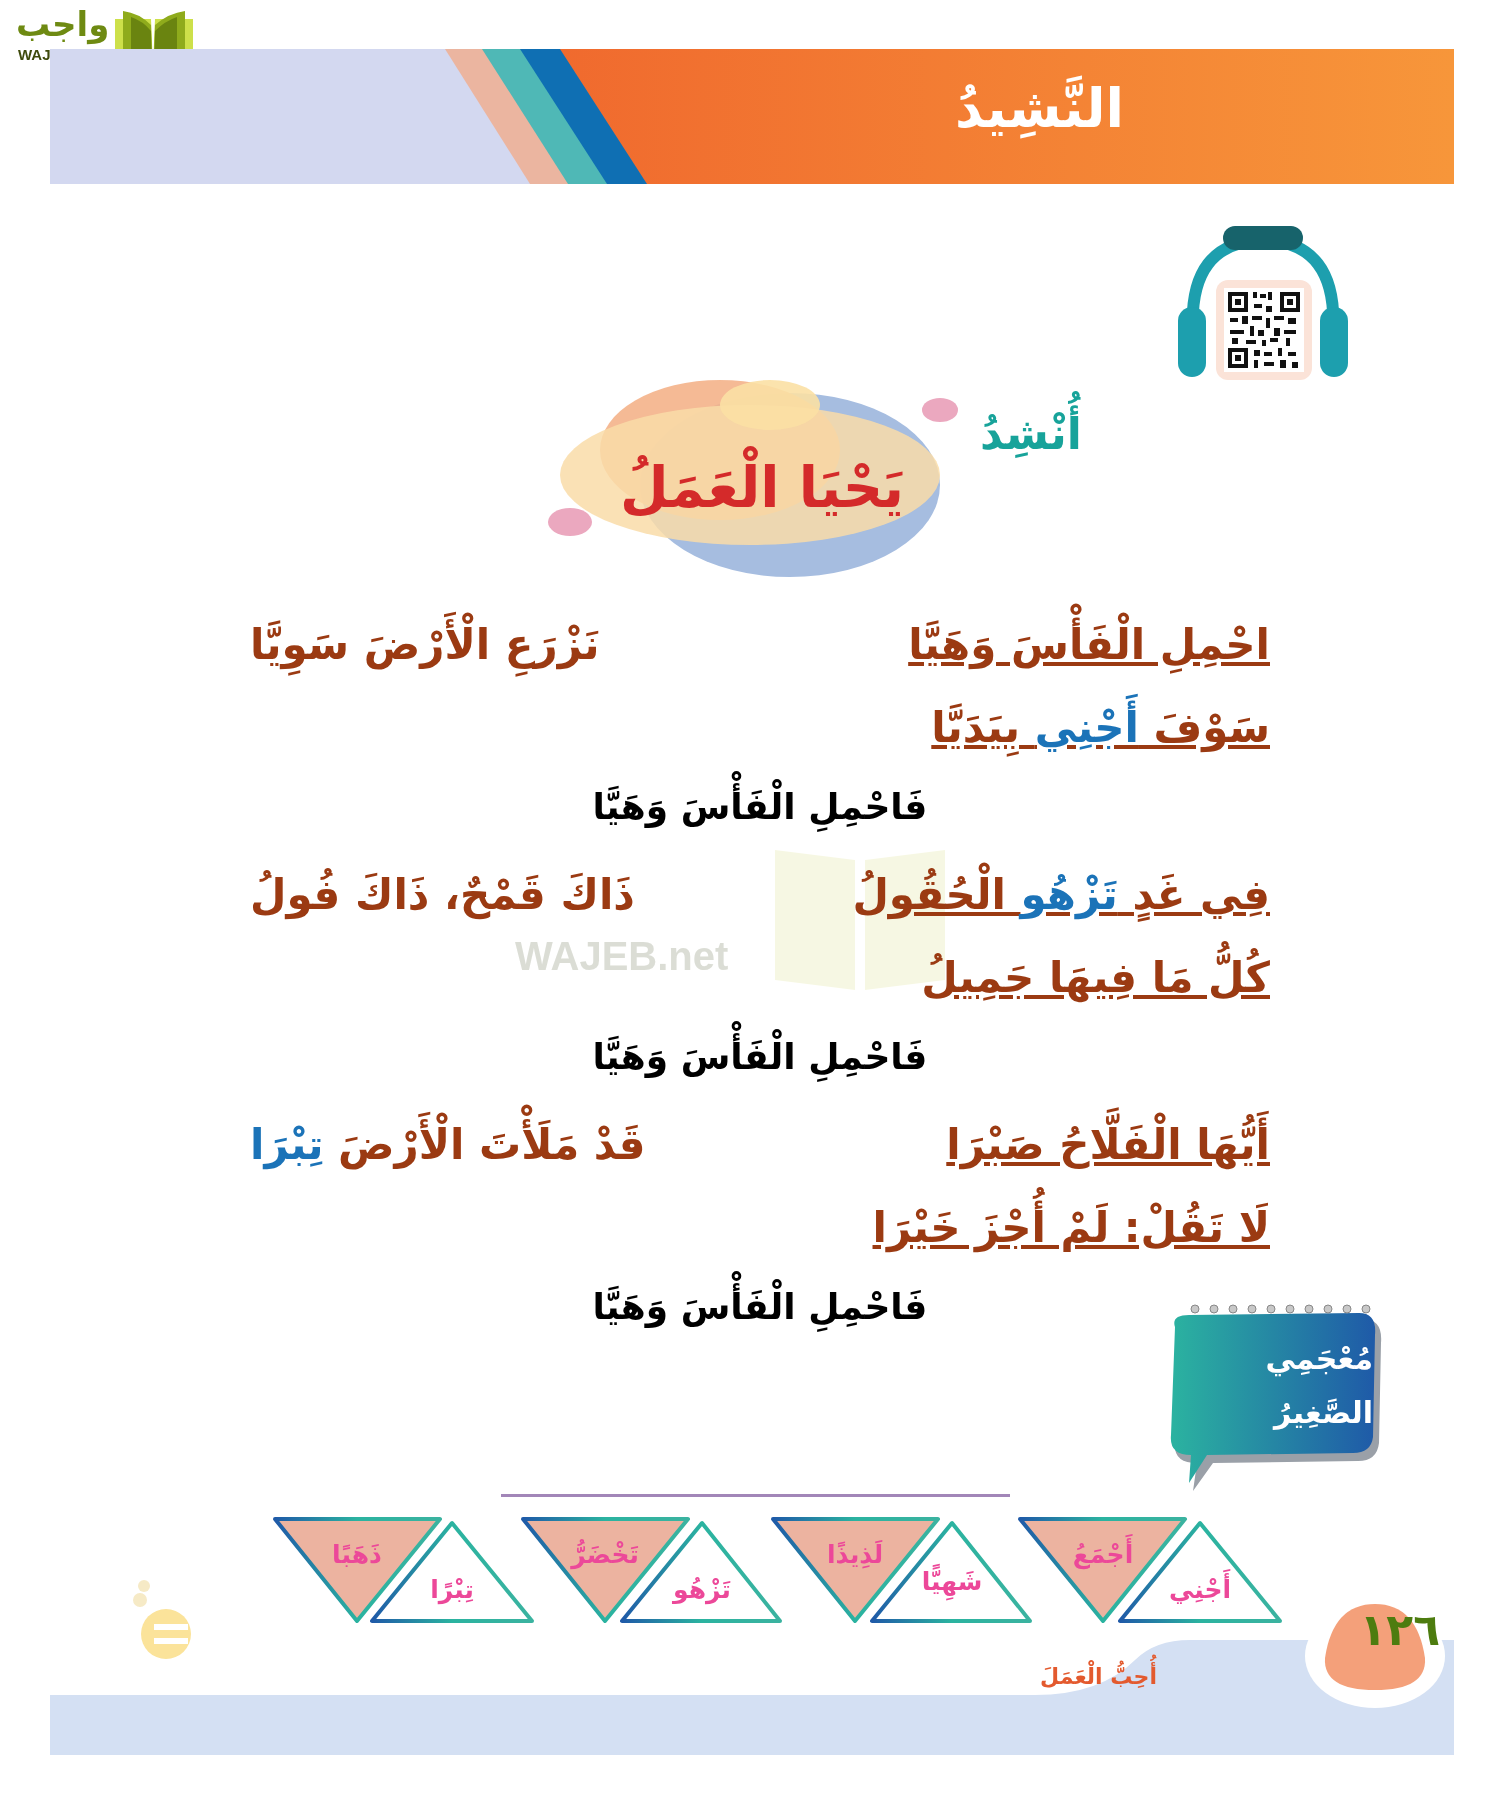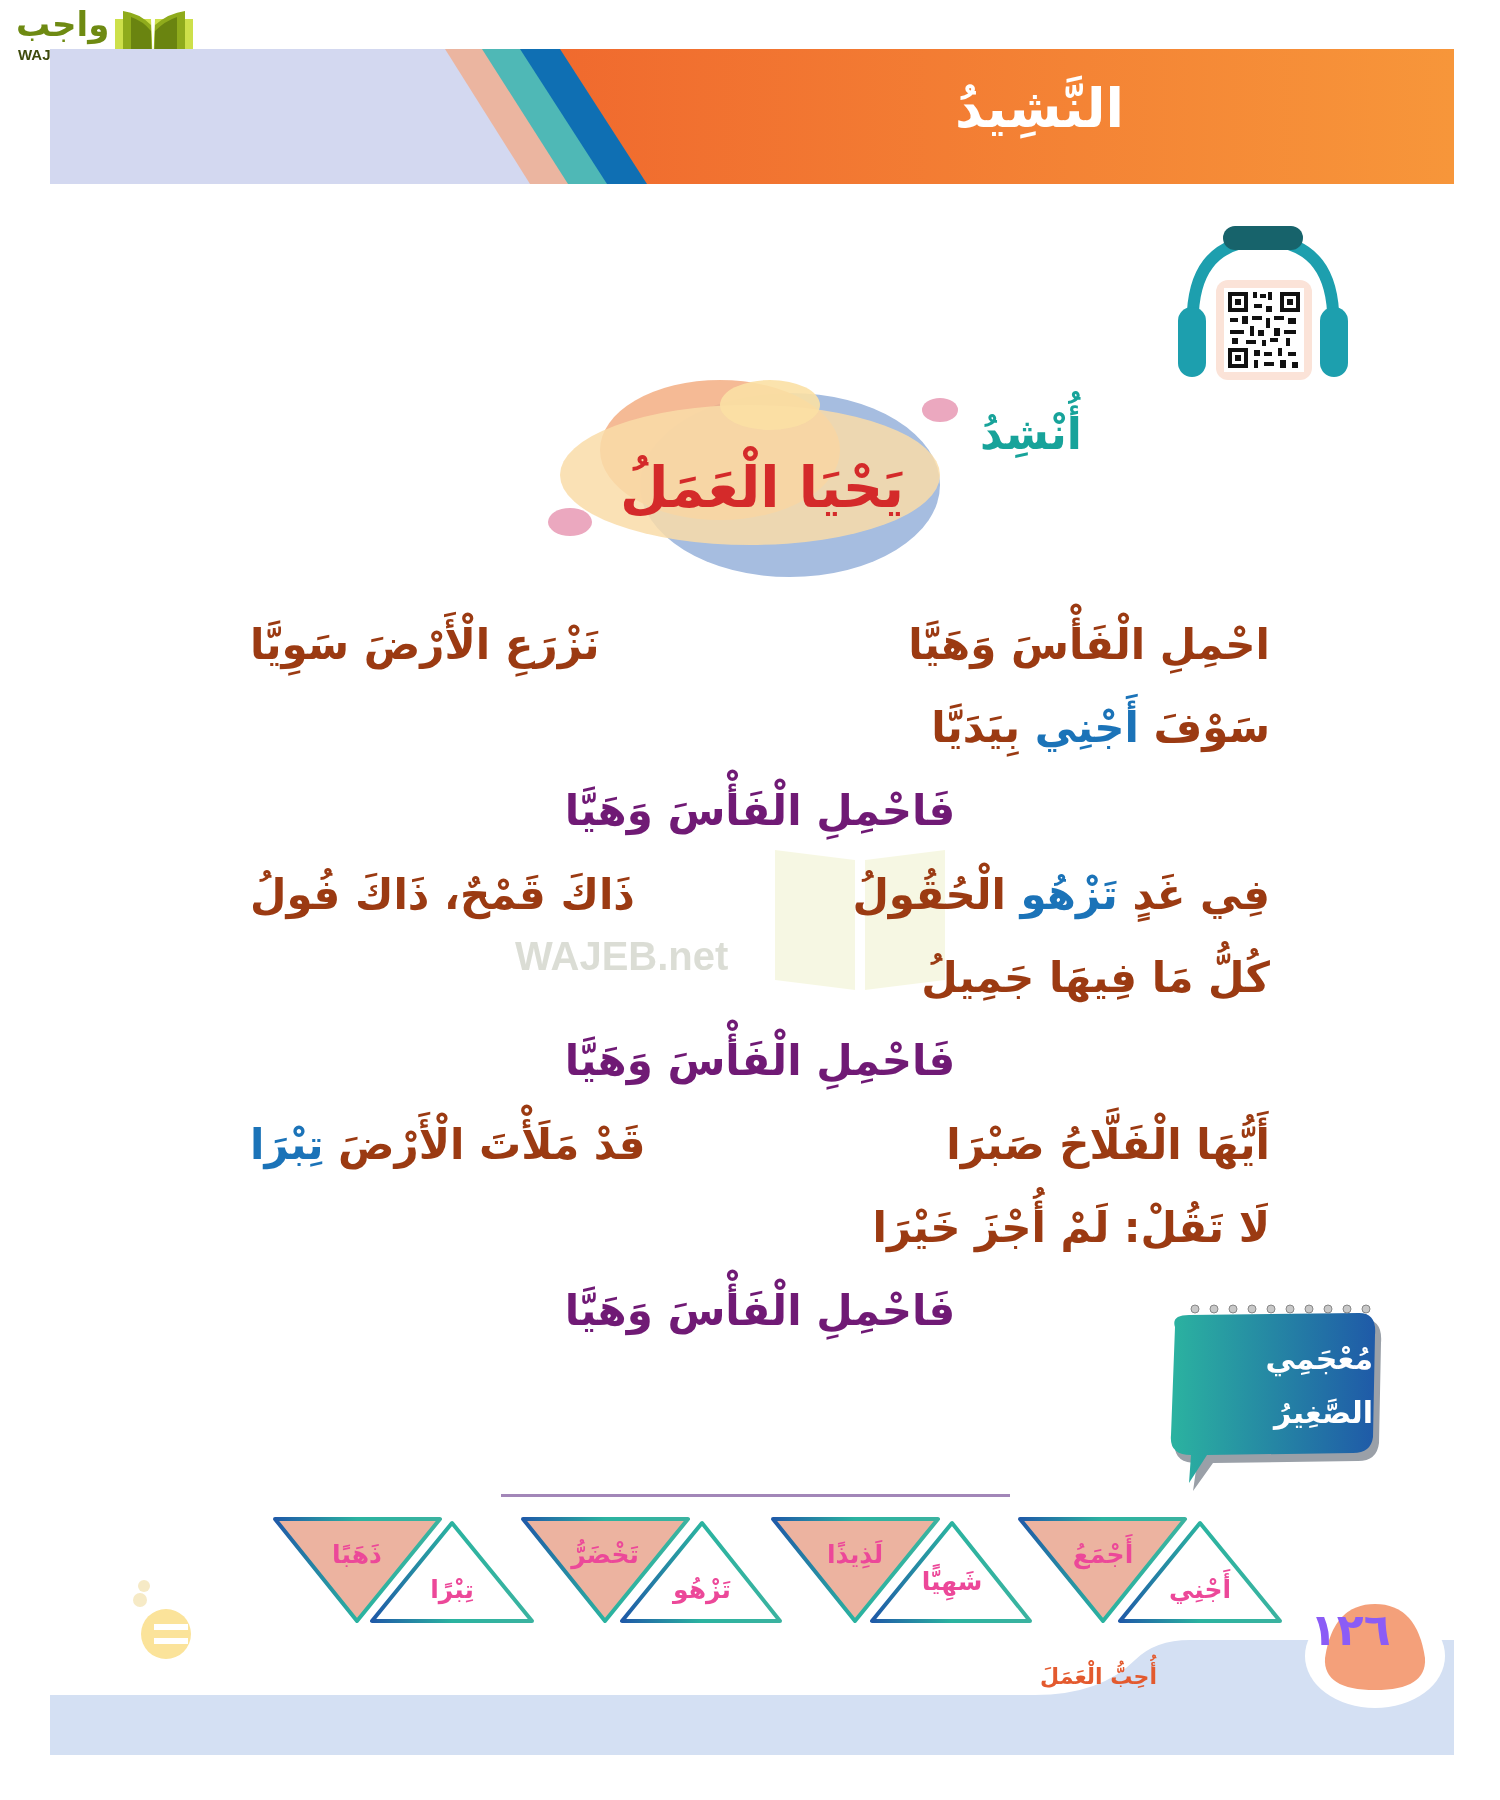--- a/index.html
+++ b/index.html
@@ -21,41 +21,41 @@
 
   
   .ansh { left:980px; top:408px; font-size:44px; font-weight:bold; color:#17a39a; direction:rtl; }
   .blobs { left:540px; top:370px; width:460px; height:220px; }
   .poem-title { left:620px; top:455px; width:330px; text-align:left; font-size:56px; font-weight:bold; color:#d42a2a; direction:rtl; }
 
   
   .poem { left:240px; top:620px; width:1040px; }
   .line { position:relative; height:83px; direction:rtl; }
   .hemi { position:absolute; top:0; font-size:42px; font-weight:bold; color:#9b3a12; white-space:nowrap; }
-  .hemi.right { right:10px; }
+  .hemi.right { right:10px;text-decoration:underline; }
   .hemi.left { left:10px; }
-  .chorus { height:84px; text-align:center; font-size:42px; font-weight:bold; color:#701a75; direction:rtl; }
+  .chorus { height:84px; text-align:center; font-size:36px; font-weight:bold; color:#000000; direction:rtl; }
   .hl { color:#1b73b8; }
 
   
   .wm-center { left:505px; top:830px; width:500px; height:160px; opacity:0.35; }
 
   
   .dict { left:1163px; top:1303px; width:225px; height:190px; }
   .dict-text { position:absolute; left:0; width:210px; text-align:right; color:#fff; font-weight:bold; font-size:30px; direction:rtl; }
 
   .divider { left:501px; top:1494px; width:509px; height:3px; background:#a286b8; }
 
   
   .vocab { left:215px; top:1515px; width:1070px; height:112px; }
   .tri-label { position:absolute; font-size:25px; font-weight:bold; color:#ec4899; direction:rtl; text-align:center; width:120px; }
 
   
   .footer { left:50px; top:1640px; width:1404px; height:115px; }
-  .page-num { left:1310px; top:1604px; width:130px; text-align:left; font-size:44px; font-weight:bold; color:#8b5cf6; }
+  .page-num { left:1310px; top:1604px; width:130px; text-align:right; font-size:44px; font-weight:bold; color:#4d7c0f; }
   .unit-title { left:1040px; top:1664px; font-size:22px; font-weight:bold; color:#e35a2e; direction:rtl; }
   .deco { left:128px; top:1574px; width:70px; height:86px; }
 </style>
 </head>
 <body>
 
 <div class="abs wm-logo">
   <span class="wm-ar">واجب</span>
   <span class="wm-en">WAJEB.net</span>
   <svg class="abs" style="left:105px;top:3px" width="82" height="62" viewBox="0 0 82 62">

